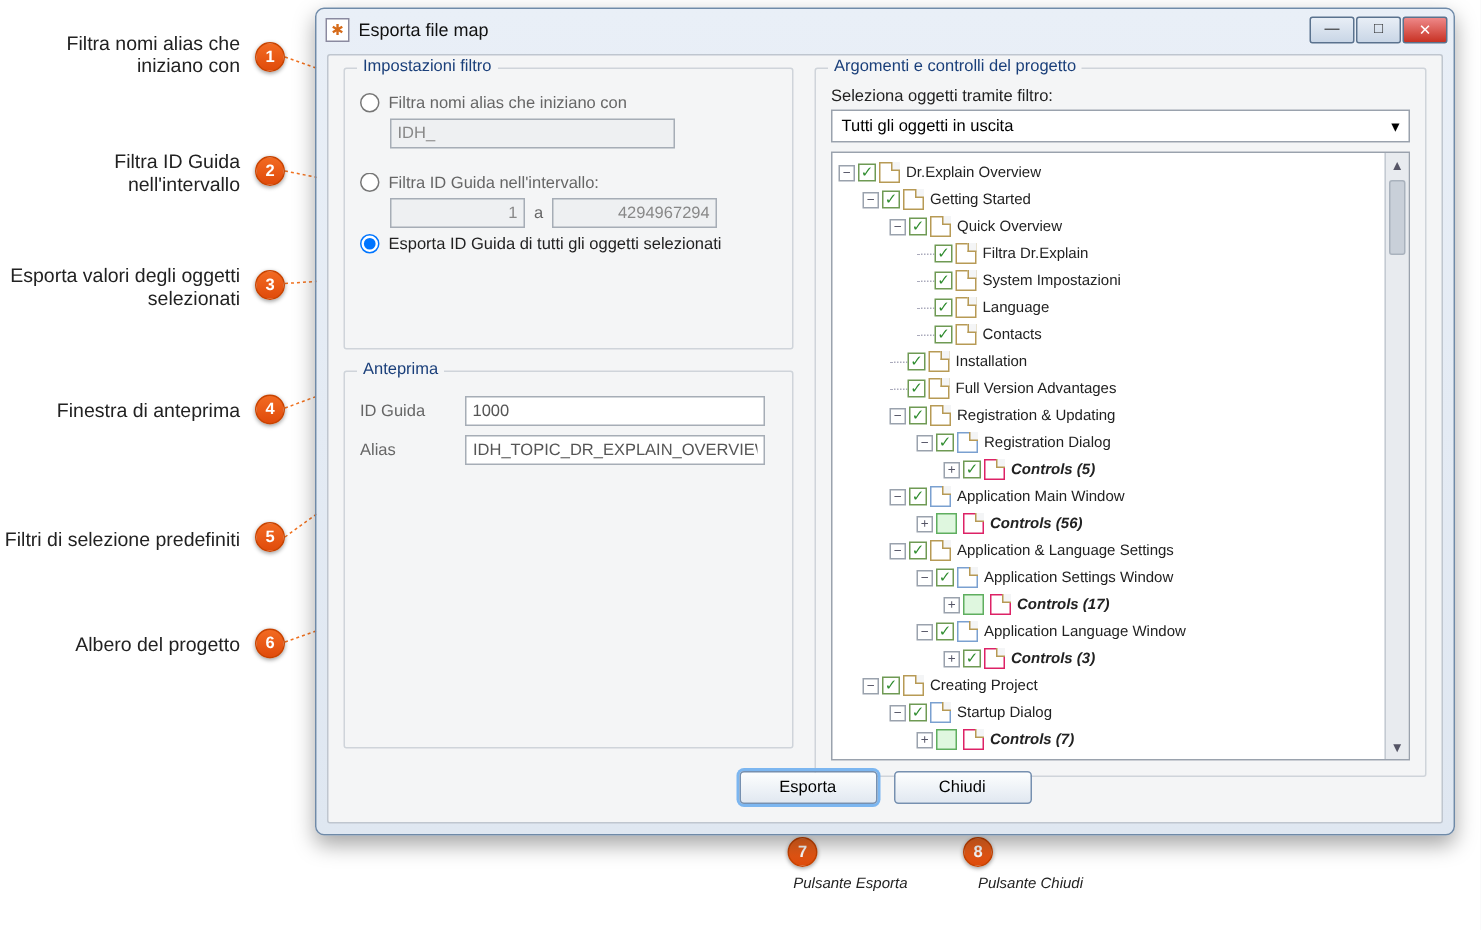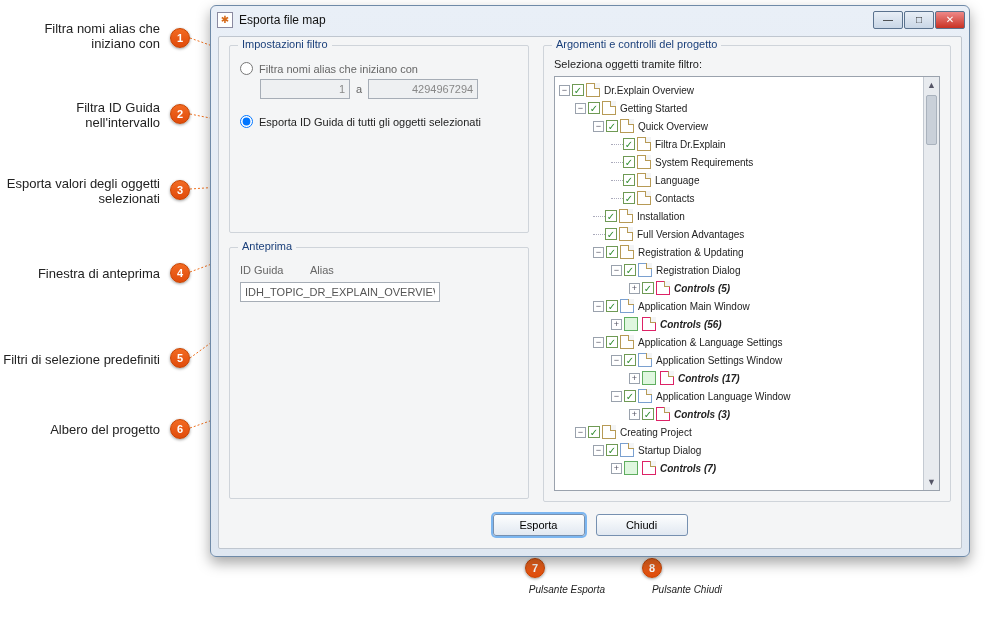--- a/index.html
+++ b/index.html
@@ -287,47 +287,57 @@
 
       <div class="left-pane">
 
         <div class="groupbox" style="height:188px;">
           <span class="legend">Impostazioni filtro</span>
 
           <div class="radio-row">
             <input type="radio" name="flt" style="">
             <span class="lbl">Filtra nomi alias che iniziano con</span>
           </div>
-
+          <input class="txt ro" style="width: 190px; margin: 4px 0px 0px 20px;" value="IDH_">
+
+          <div class="radio-row" style="margin-top:16px;">
+            <input type="radio" name="flt" style="">
+            <span class="lbl">Filtra ID Guida nell'intervallo:</span>
+          </div>
           <div style="margin:4px 0 0 20px; display:flex; align-items:center; gap:6px;">
             <input class="txt ro" style="width: 90px; text-align: right;" value="1">
             <span class="lbl">a</span>
             <input class="txt ro" style="width: 110px; text-align: right;" value="4294967294">
           </div>
 
-          <div class="radio-row" style="margin-top:16px;">
+          <div class="radio-row" style="margin-top:4px;">
             <input type="radio" name="flt" checked="" style="">
             <span class="lbl" style="color:#222;">Esporta ID Guida di tutti gli oggetti selezionati</span>
           </div>
         </div>
 
         <div class="groupbox" style="height:252px; margin-top:14px;">
           <span class="legend">Anteprima</span>
           <div class="preview-grid">
             <span class="lbl">ID Guida</span>
+            <input class="txt" style="width: 200px;" readonly="" value="1000">
             <span class="lbl">Alias</span>
             <input class="txt" style="width: 200px;" readonly="" value="IDH_TOPIC_DR_EXPLAIN_OVERVIEW">
           </div>
         </div>
       </div>
 
       <div class="right-pane">
         <div class="groupbox" style="flex:1; display:flex; flex-direction:column;">
           <span class="legend">Argomenti e controlli del progetto</span>
           <span class="lbl" style="color:#222;">Seleziona oggetti tramite filtro:</span>
+          <div class="combo" style="margin-top:3px;">
+            <span>Tutti gli oggetti in uscita</span>
+            <span>▾</span>
+          </div>
 
           <div class="tree">
             <div class="vscroll">
               <div class="arr" style="top:0;">▲</div>
               <div class="thumb"></div>
               <div class="arr" style="bottom:0;">▼</div>
             </div>
 
             <div class="node" style="padding-left:2px;">
                 <span class="exp">−</span>
@@ -350,21 +360,21 @@
             <div class="node" style="padding-left:54px;">
                 <span class="dots"></span>
                 <span class="chk">✓</span>
                 <span class="ficon"></span>
                 <span class="tlabel">Filtra Dr.Explain</span>
               </div>
             <div class="node" style="padding-left:54px;">
                 <span class="dots"></span>
                 <span class="chk">✓</span>
                 <span class="ficon"></span>
-                <span class="tlabel">System Requirements</span>
+                <span class="tlabel">System Impostazioni</span>
               </div>
             <div class="node" style="padding-left:54px;">
                 <span class="dots"></span>
                 <span class="chk">✓</span>
                 <span class="ficon"></span>
                 <span class="tlabel">Language</span>
               </div>
             <div class="node" style="padding-left:54px;">
                 <span class="dots"></span>
                 <span class="chk">✓</span>

